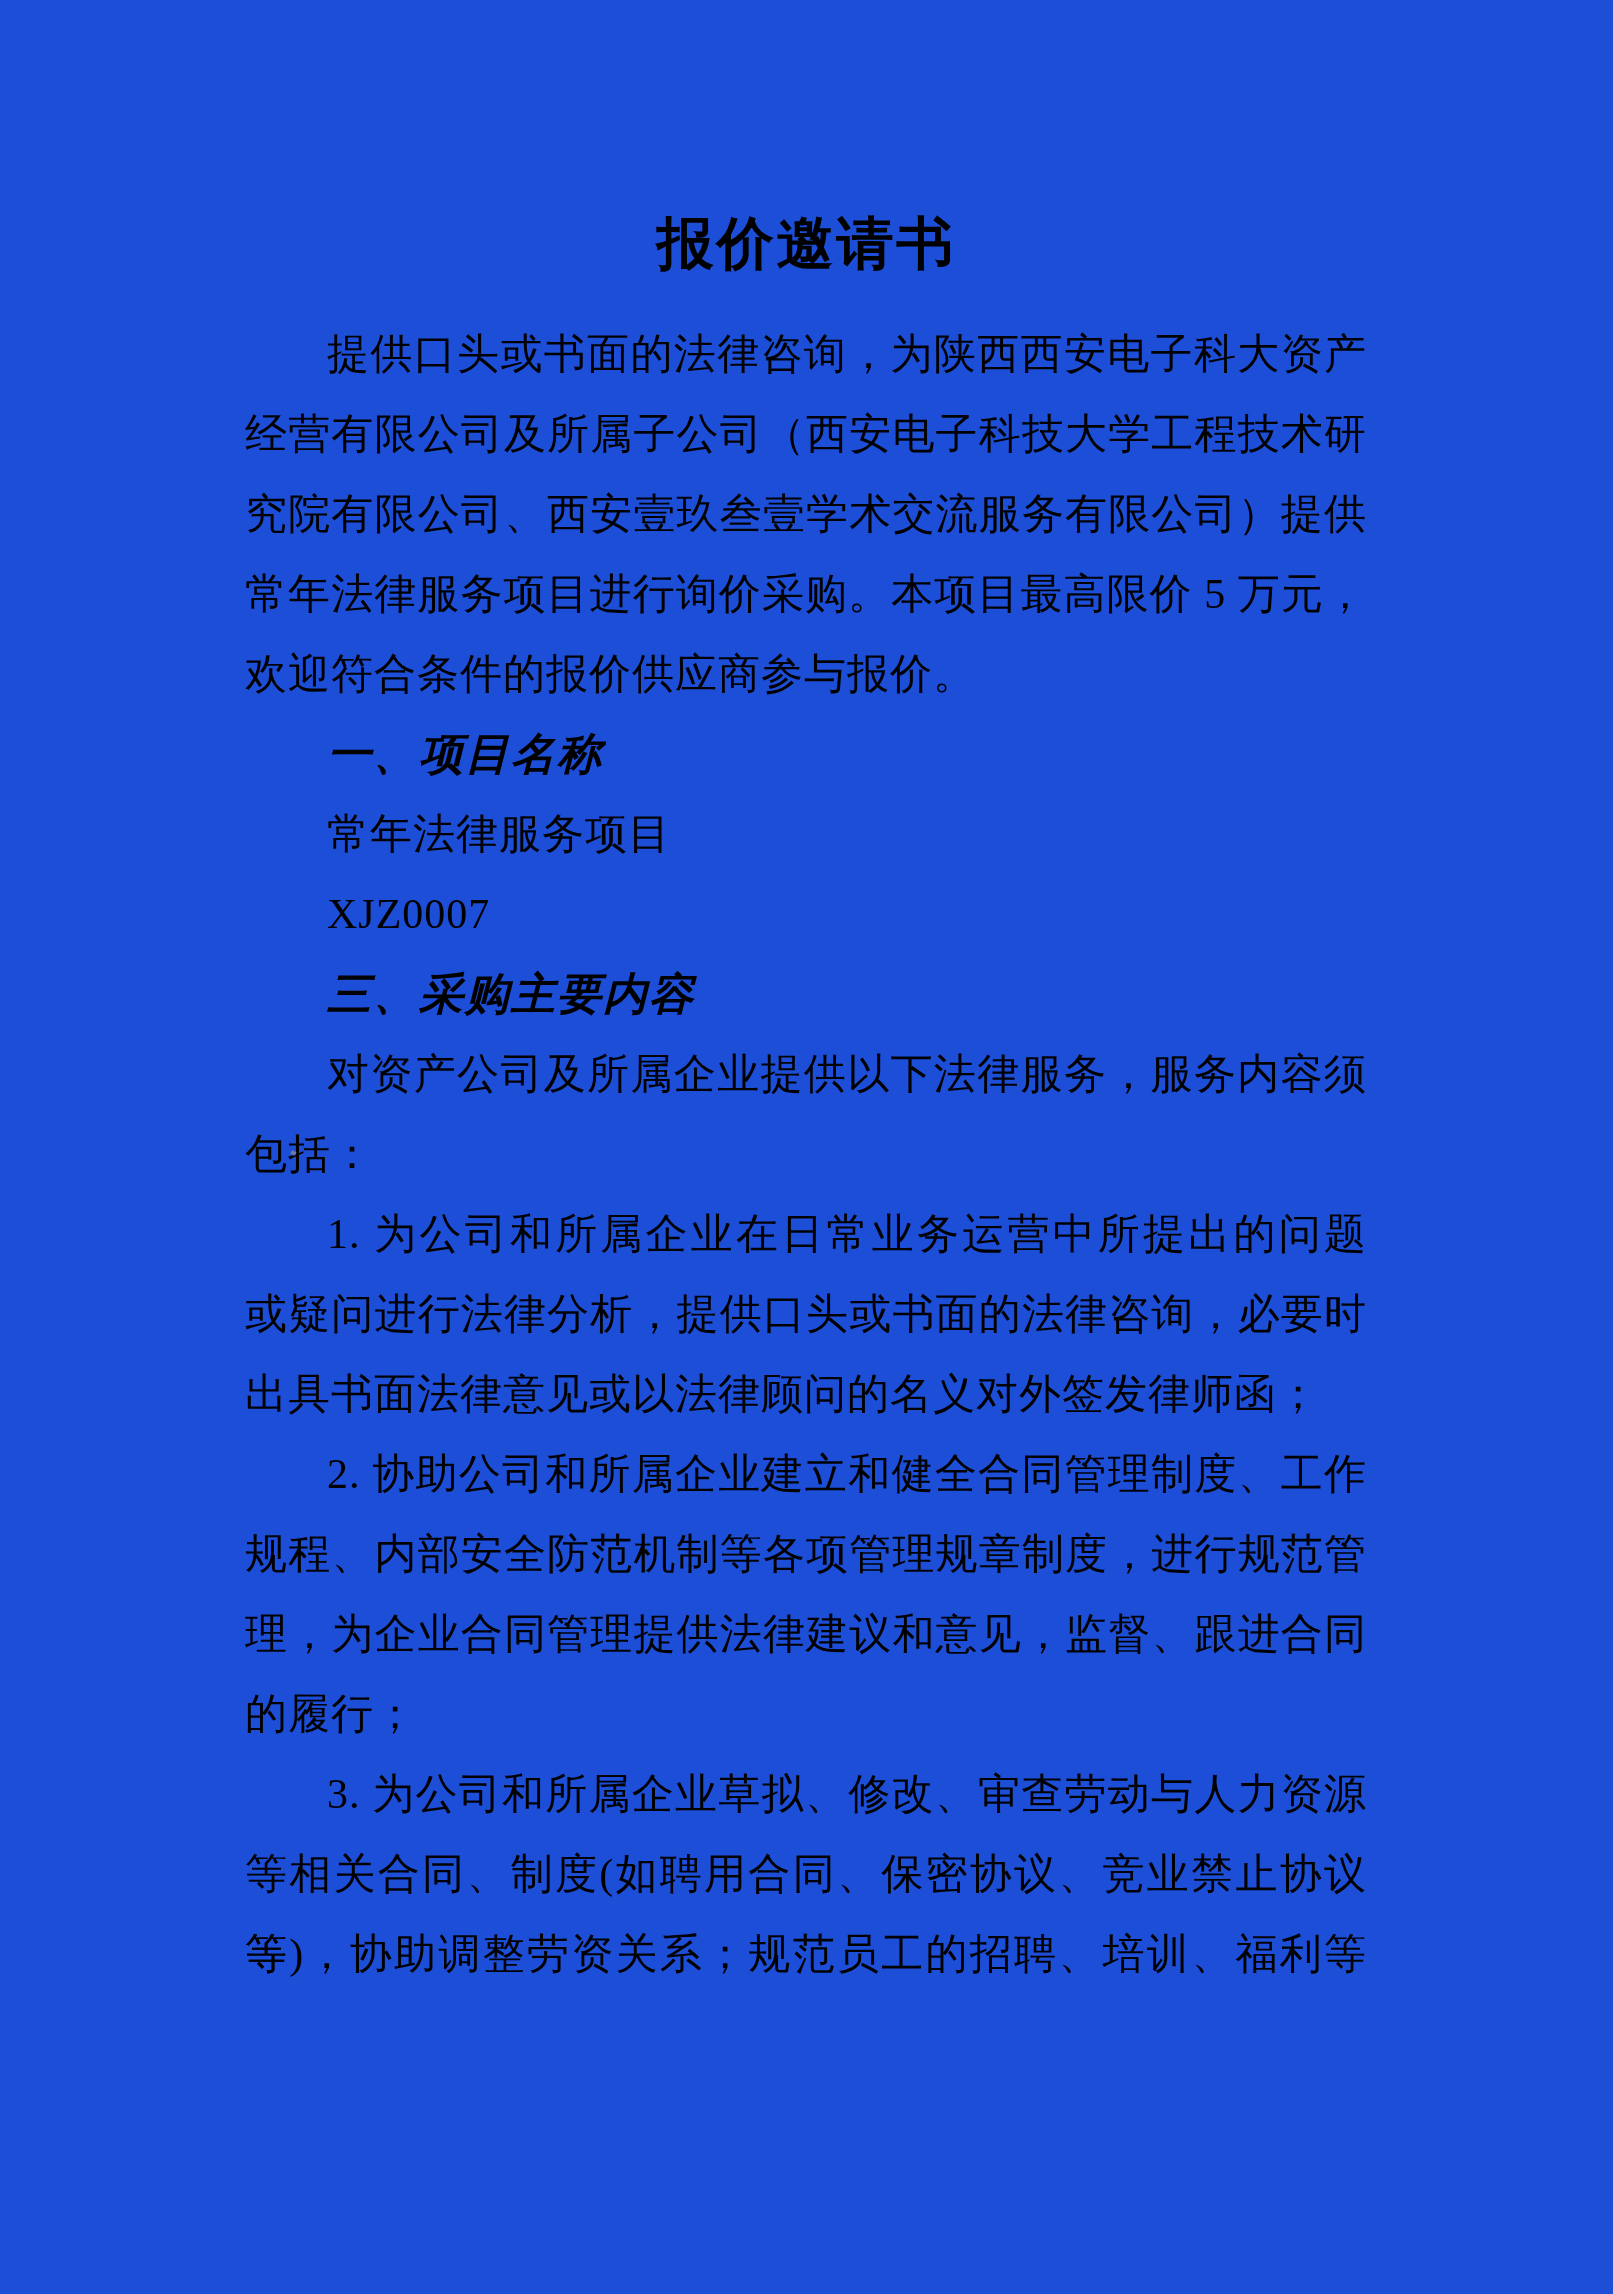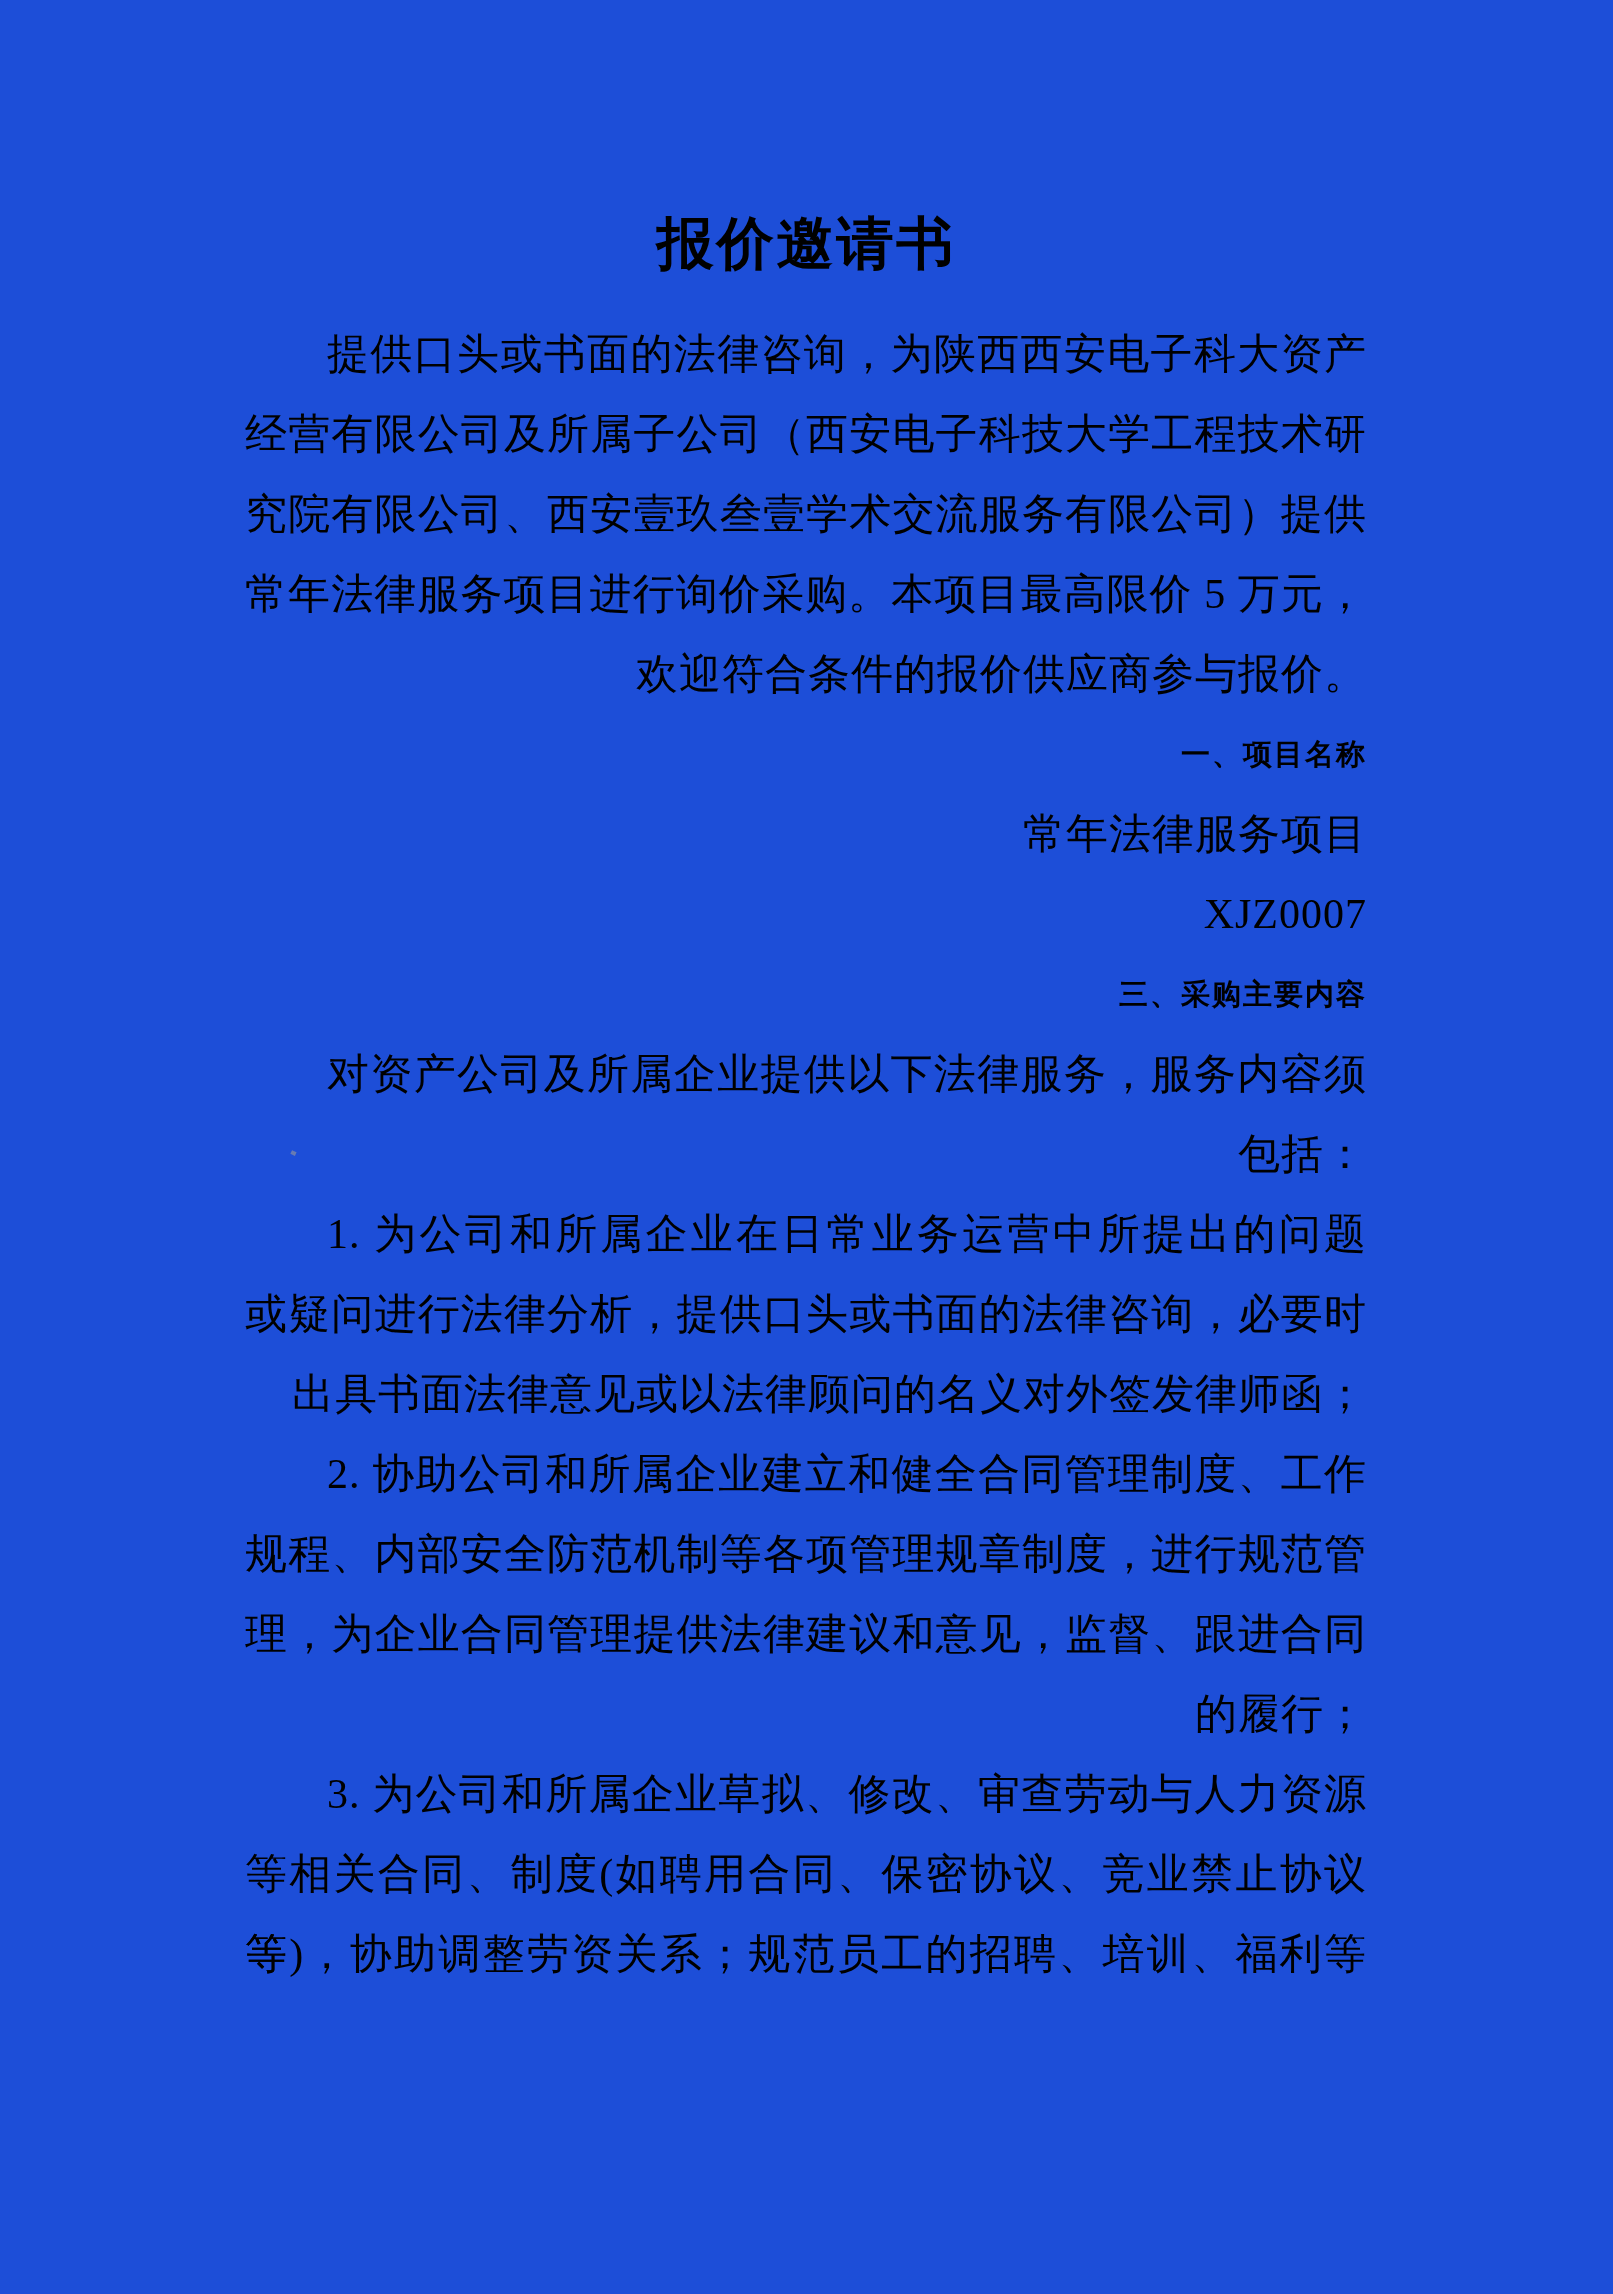--- a/index.html
+++ b/index.html
@@ -29,38 +29,39 @@
   .doc-body {
     margin-top: 39px;
     margin-left: 245px;
     width: 1122px;
   }
   .line {
     font-size: 42px;
     line-height: 80px;
     height: 80px;
     white-space: normal;
-    text-align: right;
+    text-align: left;
     letter-spacing: 1px;
   }
   .line.fill {
     text-align: justify;
     text-align-last: justify;
   }
   .line.indent {
     padding-left: 82px;
   }
   .line.indent.fill {
     
   }
   .line.heading {
     font-family: "Liberation Sans", "DejaVu Sans", sans-serif;
     font-weight: 700;
-    font-size: 29px;
+    font-size: 44px;
     letter-spacing: 2px;
+    font-style: italic;
   }
   .scan-speck {
     position: absolute;
     left: 291px;
     top: 1151px;
     width: 4.9px;
     height: 3.9px;
     background: #9a9a9a;
     opacity: 0.6;
     transform: rotate(25deg);

